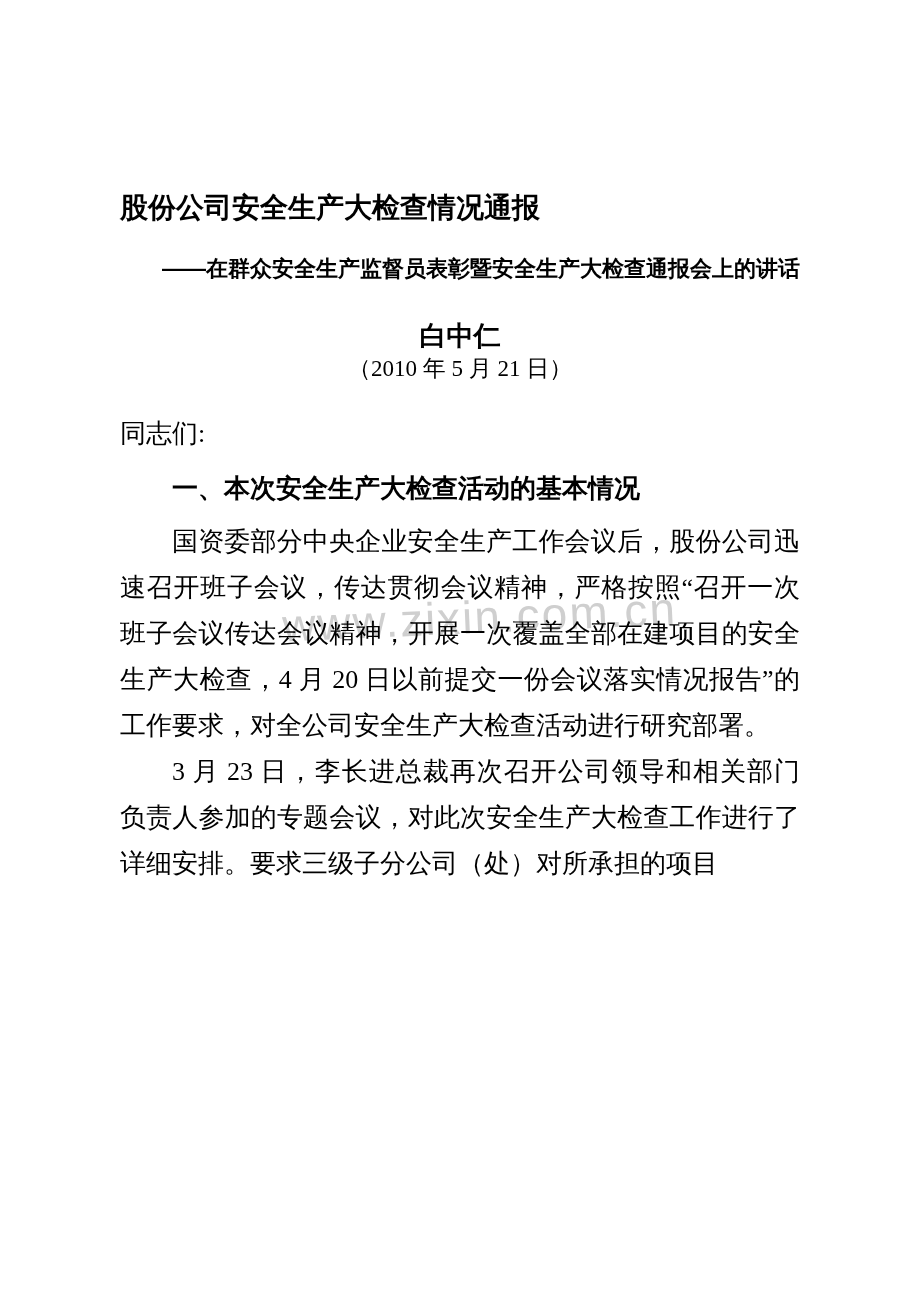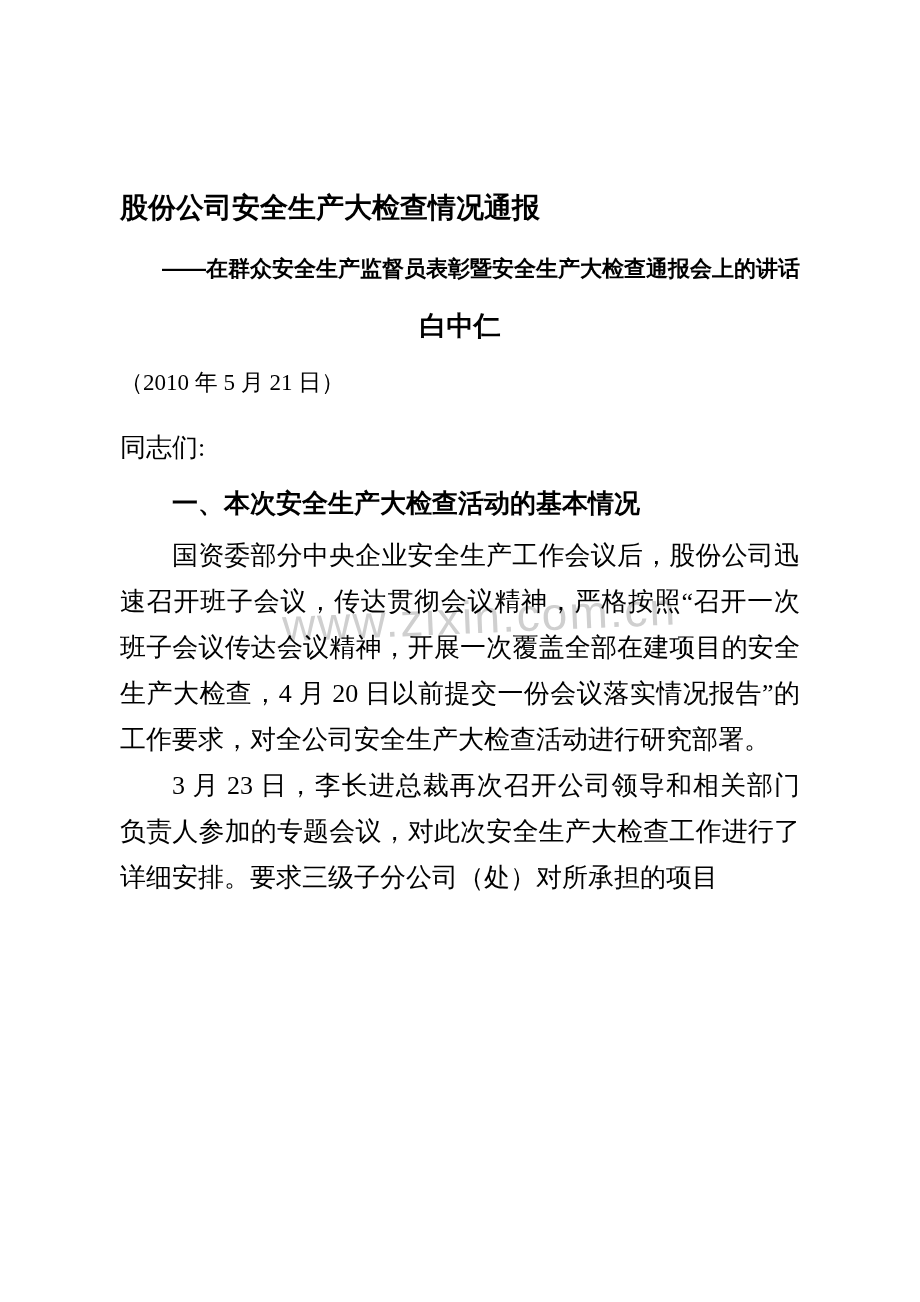--- a/index.html
+++ b/index.html
@@ -46,52 +46,52 @@
   }
   .doc-subtitle {
     margin-top: 26px;
     font-size: 22px;
     line-height: 30px;
     font-weight: bold;
     text-align: right;
     font-family: "Liberation Sans", "DejaVu Sans", sans-serif;
   }
   .doc-author {
-    margin-top: 25px;
+    margin-top: 35px;
     font-size: 27px;
     line-height: 34px;
     font-weight: bold;
     text-align: center;
     font-family: "Liberation Sans", "DejaVu Sans", sans-serif;
   }
   .doc-date {
-    margin-top: 24px;
     font-size: 23px;
     line-height: 32px;
+    text-align: center;
   }
   .body-text {
     margin-top: 26px;
     font-size: 26px;
     line-height: 46px;
     text-align: justify;
   }
   .salutation {
     text-indent: 0;
   }
   .para {
     text-indent: 2em;
   }
   .section-heading {
     font-size: 26px;
     line-height: 46px;
     font-weight: bold;
     text-indent: 2em;
     margin-top: 10px;
     margin-bottom: 6px;
-    font-family: Liberation Serif, serif;
+    font-family: Liberation Mono, monospace;
   }
 </style>
 </head>
 <body>
 
 <div class="page">
 
   <div class="watermark">www.zixin.com.cn</div>
 
   <div class="content">

